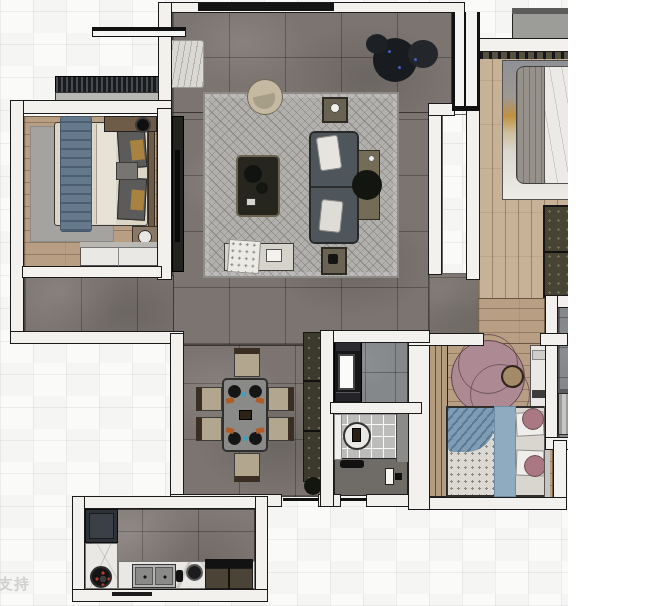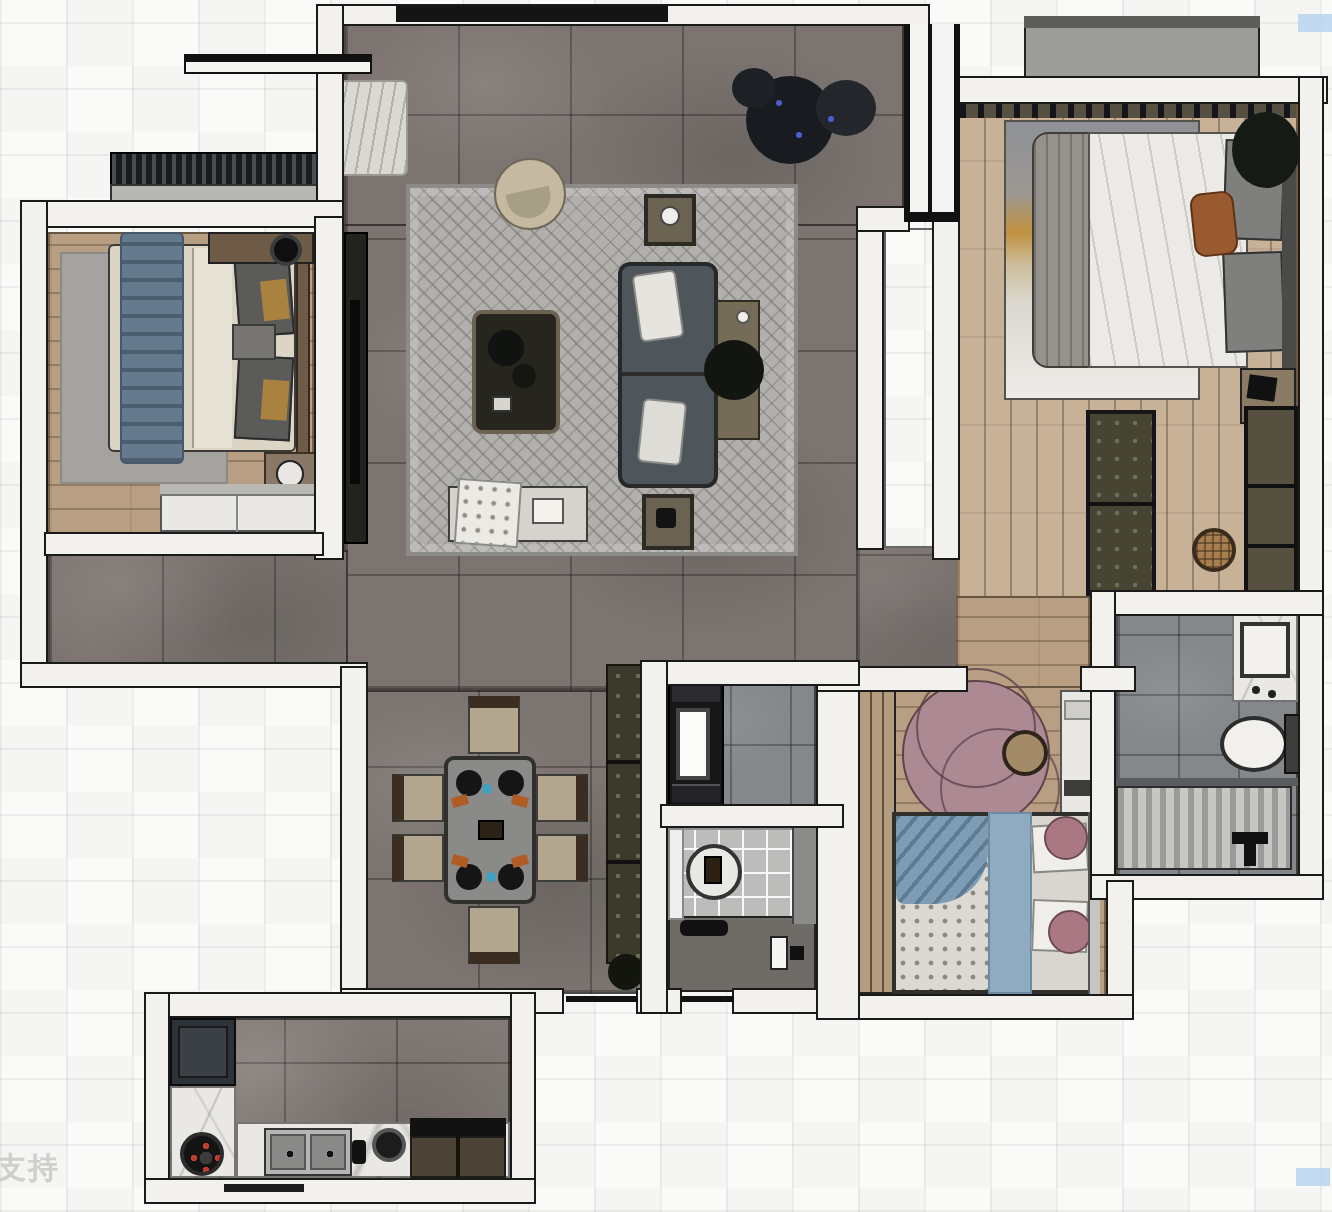--- a/index.html
+++ b/index.html
@@ -1,17 +1,17 @@
 <!DOCTYPE html>
 <html style="--bg_base: #fafaf9; --wall_fill: #f2f1ee; --wall_line: #1a1a1a; --floor_tile: #7b7470; --wood_light: #c7b298; --wood_mid: #b89e82; --rug_gray: #b2b0ad; --rug_bedroom: #a5a3a0; --rug_pink: #ad8a93; --sofa: #4e565b; --bed_cream: #dcd4c5; --bed_white: #eceae6; --blue_textile: #64798c; --blue_light: #8fabc0; --pink_pillow: #a97883; --orange_pillow: #9a5a30; --dark_cabinet: #22231f; --olive_cabinet: #474433; --olive_light: #55503f; --white_furniture: #e9e8e4; --marble: #eae8e4; --fridge: #2c3237; --bath_tile: #85888b; --tile_light: #bcbcba; --shower_a: #9a9a98; --shower_b: #c6c6c4; --balcony: #9c9c99; --plant_dark: #191c1f; --headboard: #6e5c48; --watermark: #cbcbc9; --artifact_blue: #b9d3ee;"><head>
 <meta charset="utf-8">
 <style>
   html,body{margin:0;padding:0;background:#fff;}
   #canvas{
-    position:relative;width:666px;height:606px;overflow:hidden;
+    position:relative;width:568px;height:606px;overflow:hidden;
     font-family:"DejaVu Sans",sans-serif;
     background-color:var(--bg_base,#fafaf9);
     background-image:
       repeating-conic-gradient(rgba(0,0,0,.018) 0% 25%, transparent 0% 50%),
       repeating-linear-gradient(0deg, rgba(0,0,0,.05) 0 1px, transparent 1px 33px),
       repeating-linear-gradient(90deg, rgba(0,0,0,.05) 0 1px, transparent 1px 33px);
     background-size:66px 66px,auto,auto;
   }
   .abs{position:absolute;box-sizing:border-box;}
   

